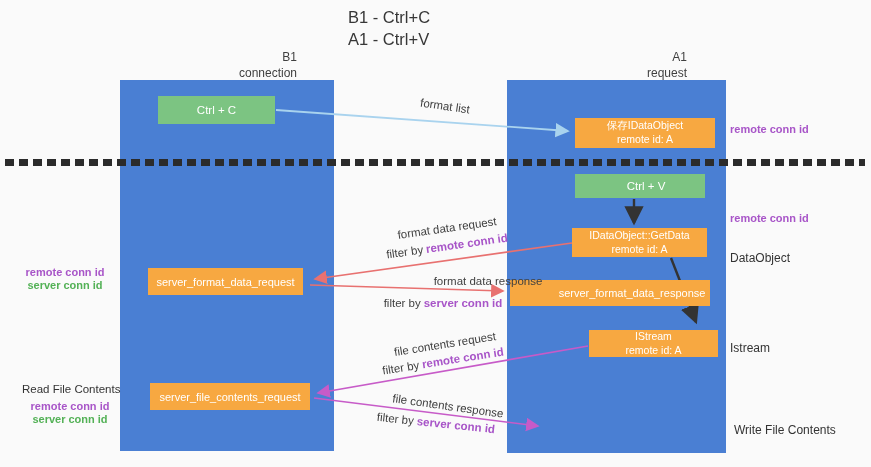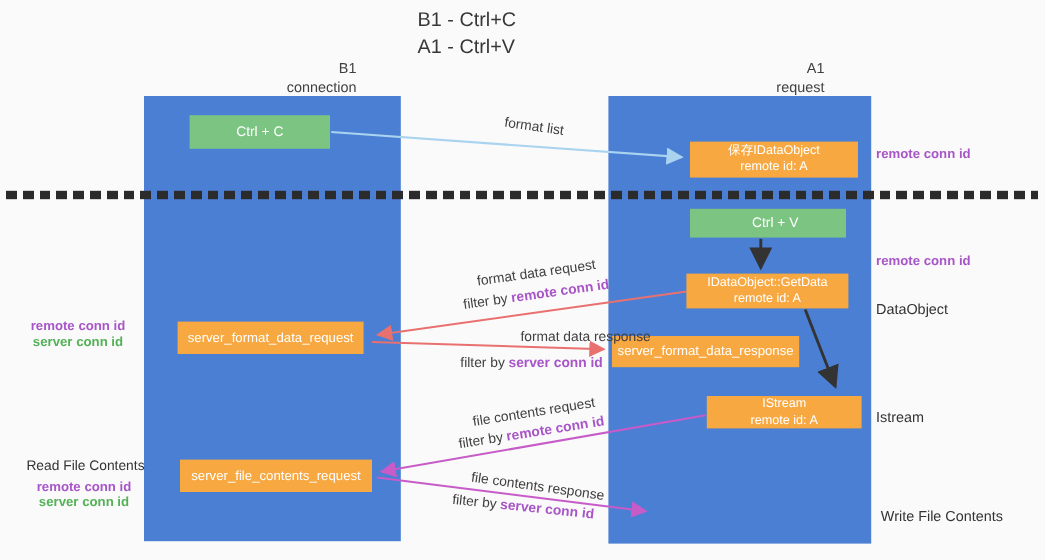--- a/index.html
+++ b/index.html
@@ -89,21 +89,21 @@
     <div class="two-line">
       <div>IDataObject::GetData</div>
       <div>remote id: A</div>
     </div>
   </div>
 
   <div class="abs node orange" style="left:148px;top:268px;width:155px;height:27px;">
     <span>server_format_data_request</span>
   </div>
 
-  <div class="abs node orange" style="left:510px;top:280px;width:156px;height:26px;">
+  <div class="abs node orange" style="left:510px;top:280px;width:156px;height:26px;padding-left:44px;">
     <span>server_format_data_response</span>
   </div>
 
   <div class="abs node orange" style="left:589px;top:330px;width:129px;height:27px;">
     <div class="two-line">
       <div>IStream</div>
       <div>remote id: A</div>
     </div>
   </div>
 

